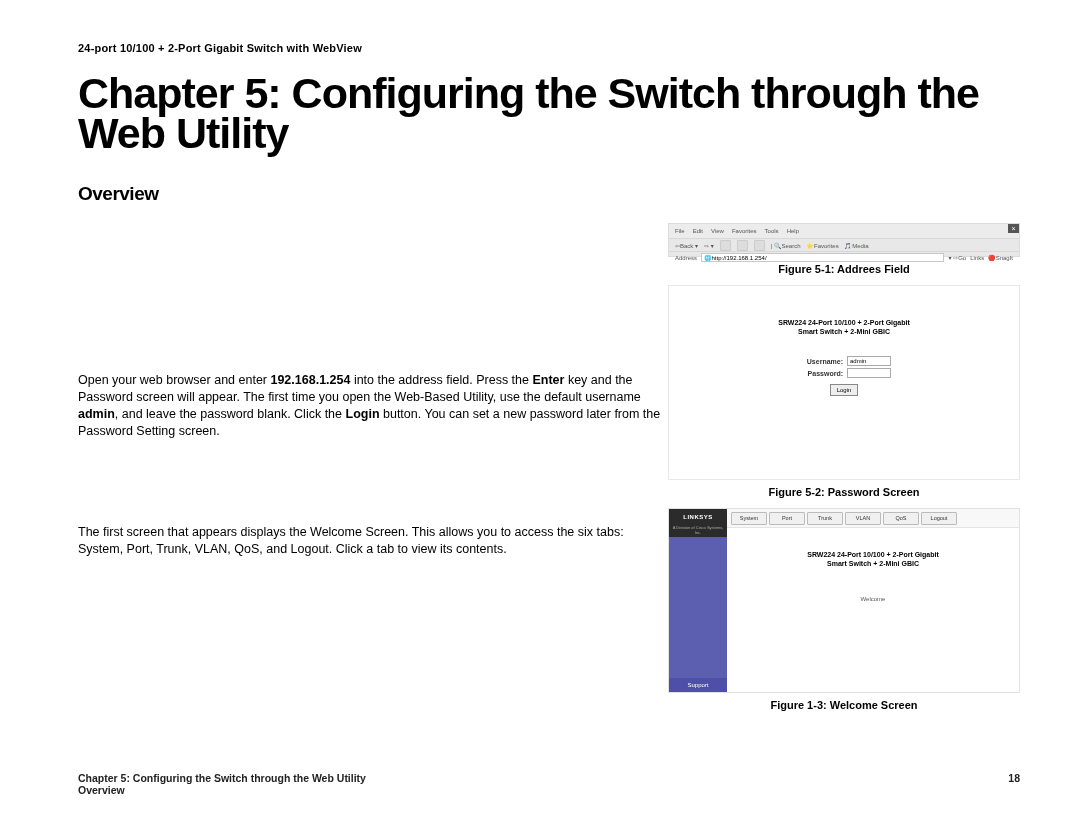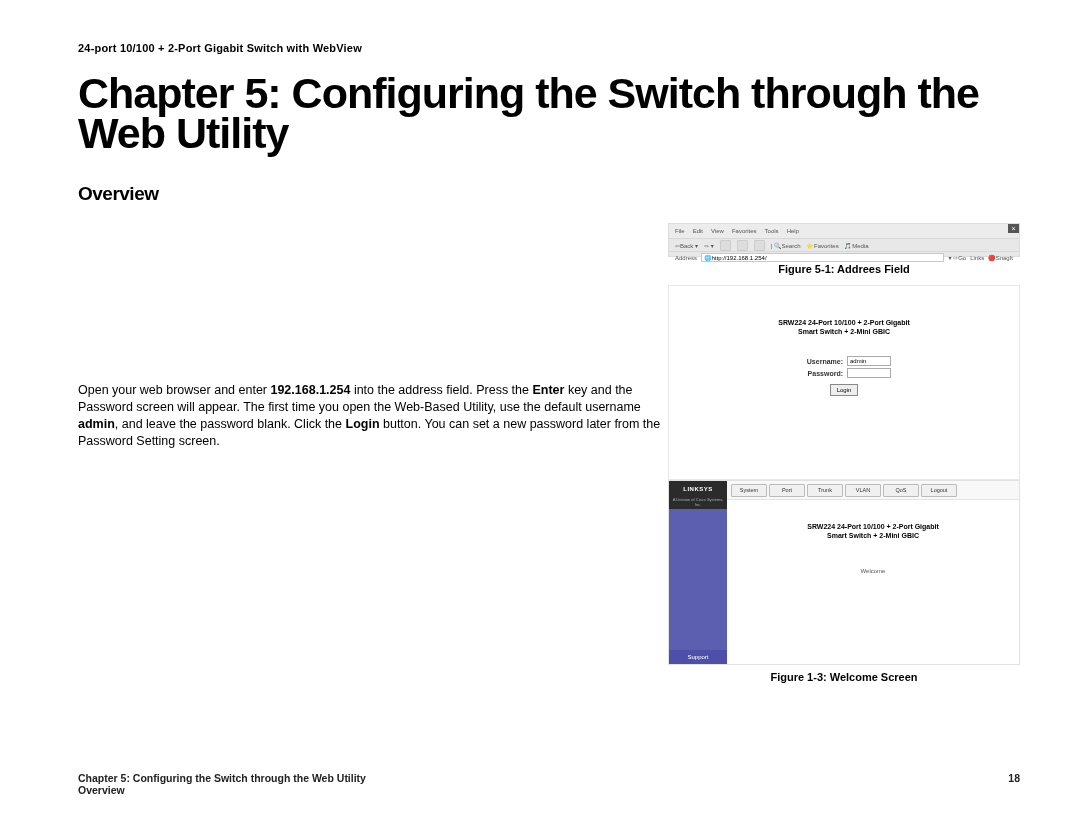--- a/index.html
+++ b/index.html
@@ -181,20 +181,21 @@
   <h1 class="chapter">Chapter 5: Configuring the Switch through the Web Utility</h1>
 
   <h2 class="section">Overview</h2>
 
   <div class="columns">
     <div class="col-text">
       <p>
         <span>Open your web browser and enter </span><span class="b">192.168.1.254</span><span> into the address field. Press the </span><span class="b">Enter</span><span> key and the Password screen will appear. The first time you open the Web-Based Utility, use the default username </span><span class="b">admin</span><span>, and leave the password blank. Click the </span><span class="b">Login</span><span> button. You can set a new password later from the Password Setting screen.</span>
       </p>
       <div class="gap"></div>
+      <p>The first screen that appears displays the Welcome Screen. This allows you to access the six tabs: System, Port, Trunk, VLAN, QoS, and Logout. Click a tab to view its contents.</p>
     </div>
 
     <div class="col-fig">
 
       <div class="fig1">
         <div class="closebox">×</div>
         <div class="menubar">
           <span>File</span>
           <span>Edit</span>
           <span>View</span>
@@ -235,20 +236,21 @@
             <div class="lbl">Username:</div>
             <div class="inp">admin</div>
           </div>
           <div class="row">
             <div class="lbl">Password:</div>
             <div class="inp"></div>
           </div>
           <div class="btn">Login</div>
         </div>
       </div>
+      <div class="fig-caption">Figure 5-2: Password Screen</div>
 
       <div class="fig3">
         <div class="side">
           <div class="brand">LINKSYS</div>
           <div class="subbrand">A Division of Cisco Systems, Inc.</div>
           <div class="support">Support</div>
         </div>
         <div class="main">
           <div class="tabs">
             <div class="tab">System</div>

